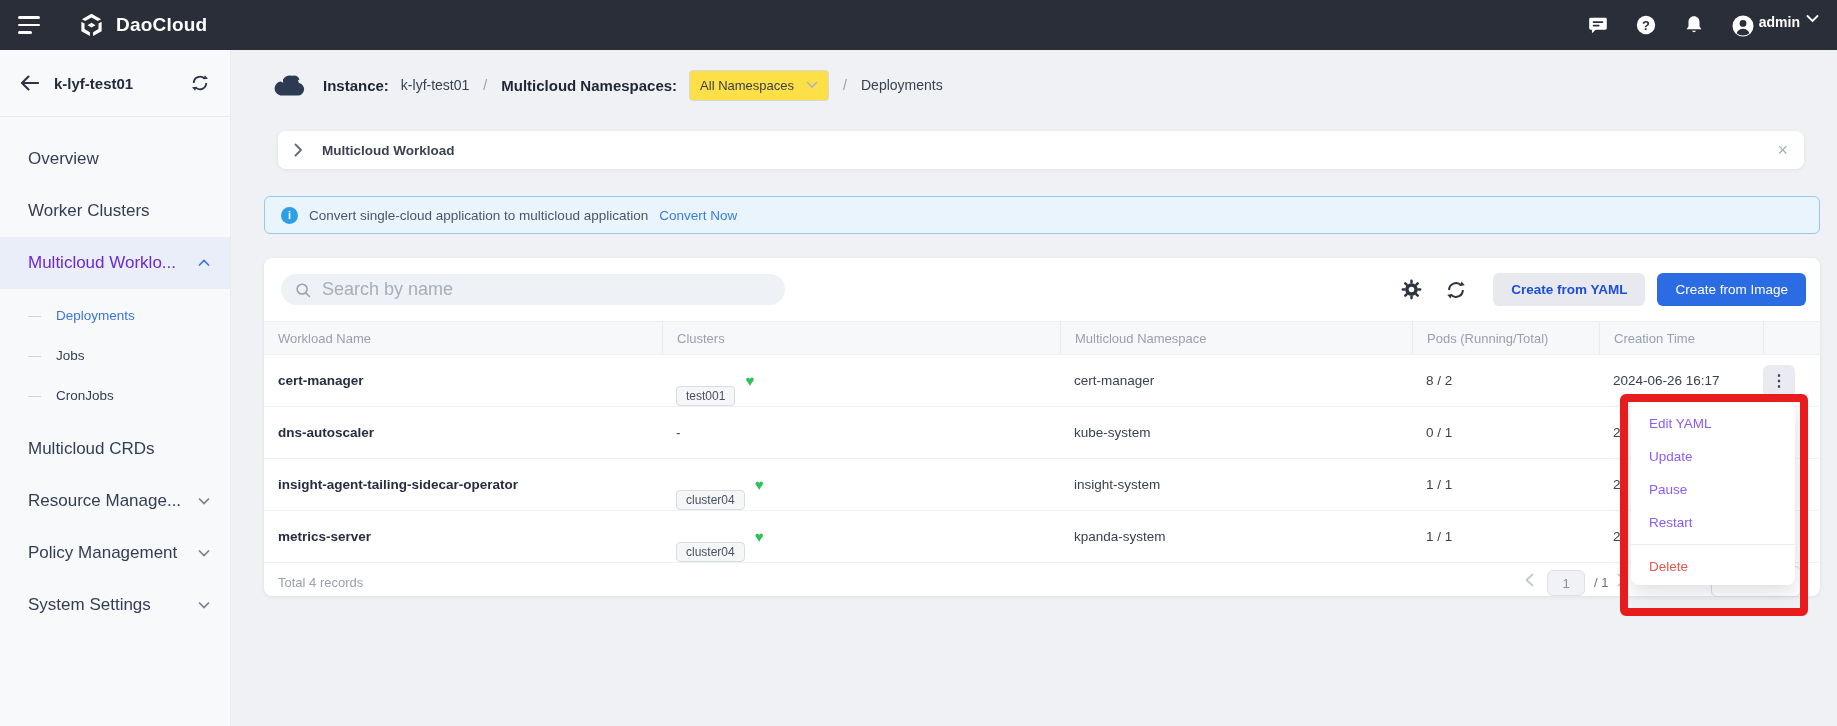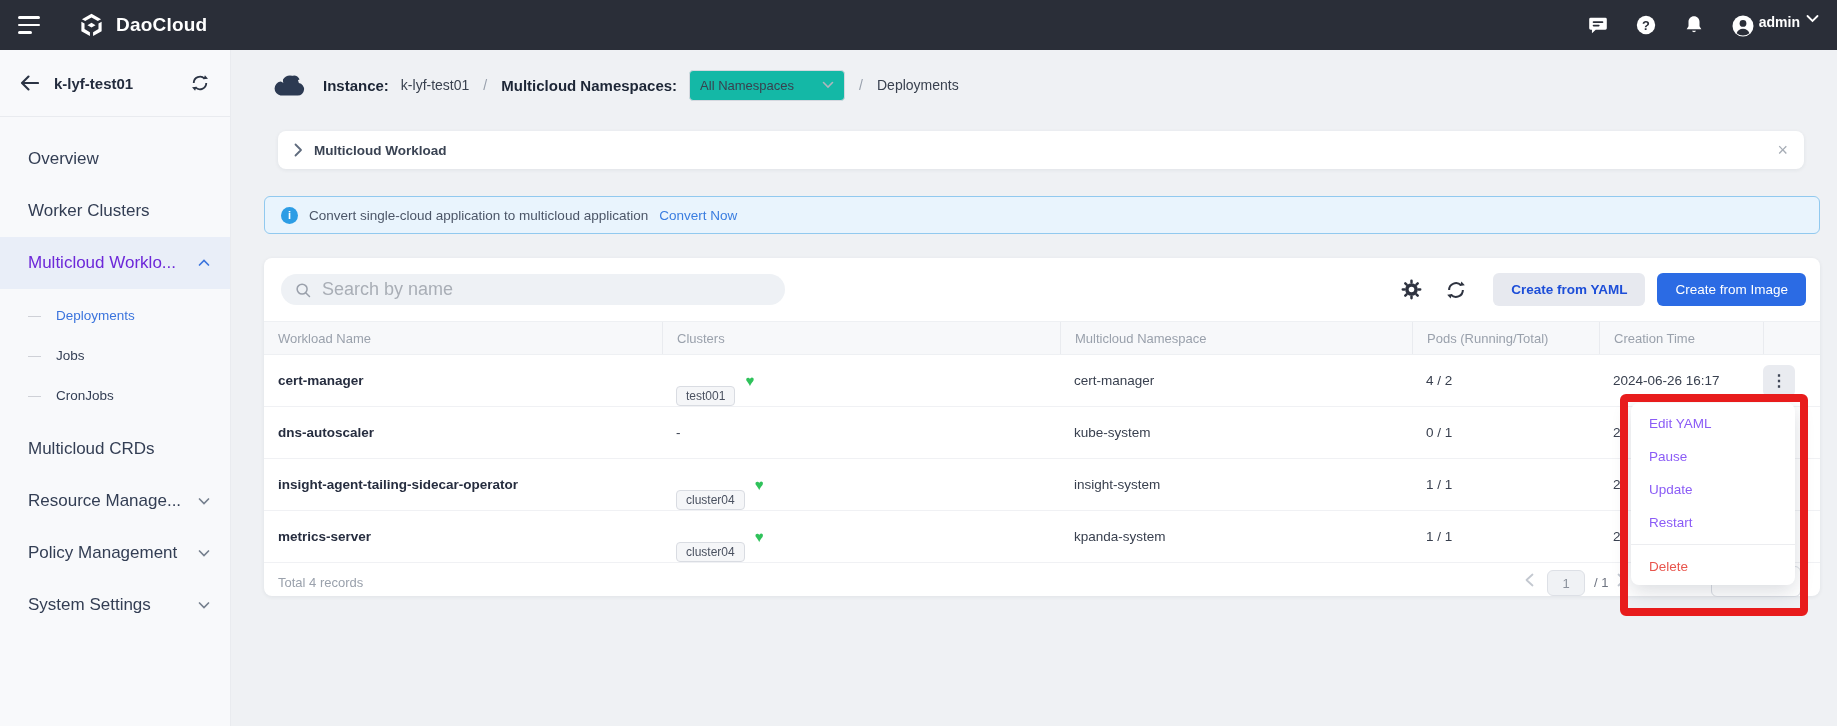--- a/index.html
+++ b/index.html
@@ -36,27 +36,27 @@
   .sb-subitem{height:40px;display:flex;align-items:center;gap:15px;padding-left:28px;font-size:13.5px;color:#333e54;cursor:pointer;}
   .sb-subitem .dash{color:#c9ccd3;font-size:13px;}
   .sb-subitem.active{color:#3b74dd;}
 
   
   .crumbbar{position:absolute;left:230px;top:62px;right:0;height:46px;display:flex;align-items:center;
             padding-left:40px;gap:12px;box-sizing:border-box;}
   .crumb-label{font-size:15px;font-weight:bold;color:#1d2636;}
   .crumb-value{font-size:14px;color:#39414f;}
   .crumb-sep{font-size:14px;color:#98a0ac;padding:0 2px;}
-  .ns-select{width:156px;height:31px;background:#14b8a6;border:1px solid #d5d8df;border-radius:4px;
+  .ns-select{width:140px;height:31px;background:#fde047;border:1px solid #d5d8df;border-radius:4px;
              display:flex;align-items:center;justify-content:space-between;padding:0 10px;box-sizing:border-box;
              font-size:13px;color:#39414f;cursor:pointer;}
 
   
   .panel{position:absolute;left:278px;right:33px;top:131px;height:38px;background:#fff;border-radius:8px;
-         box-shadow:0 1px 4px rgba(30,40,60,.07);display:flex;align-items:center;gap:11px;
+         box-shadow:0 1px 4px rgba(30,40,60,.07);display:flex;align-items:center;gap:19px;
          padding:0 16px;box-sizing:border-box;}
   .panel-title{font-size:13.5px;font-weight:bold;color:#3a4353;}
   .panel-close{margin-left:auto;color:#a7adb6;font-size:18px;line-height:1;cursor:pointer;}
 
   
   .banner{position:absolute;left:264px;right:17px;top:196px;height:38px;background:#e9f4fd;
           border:1px solid #91c9ef;border-radius:6px;display:flex;align-items:center;gap:11px;
           padding:0 16px;box-sizing:border-box;font-size:13.5px;color:#4c5668;}
   .info-dot{width:17px;height:17px;border-radius:50%;background:#2d9de5;color:#fff;font-size:11px;
             font-weight:bold;display:flex;align-items:center;justify-content:center;flex:none;}
@@ -337,21 +337,21 @@
       <div class="th"></div>
     </div>
 
     <div class="grid trow">
       <div class="td td-name">cert-manager</div>
       <div class="td">
         <span class="tag">test001</span>
         <span class="heart">♥</span>
       </div>
       <div class="td">cert-manager</div>
-      <div class="td">4 / 2</div>
+      <div class="td">8 / 2</div>
       <div class="td">2024-06-26 16:17</div>
       <div class="td td-actions">
         <button class="kebab-btn">⋮</button>
       </div>
     </div>
 
     <div class="grid trow">
       <div class="td td-name">dns-autoscaler</div>
       <div class="td">-</div>
       <div class="td">kube-system</div>
@@ -409,22 +409,22 @@
             <svg width="11" height="7" viewBox="0 0 12 8">
               <polyline points="1.5,1.5 6,6 10.5,1.5" fill="none" stroke="#b0b5bd" stroke-width="1.6" stroke-linecap="round"></polyline>
             </svg>
           </span>
       </div>
     </div>
   </div>
 
   <div class="menu">
     <div class="menu-item">Edit YAML</div>
+    <div class="menu-item">Update</div>
     <div class="menu-item">Pause</div>
-    <div class="menu-item">Update</div>
     <div class="menu-item">Restart</div>
     <div class="menu-divider"></div>
     <div class="menu-item danger">Delete</div>
   </div>
 
   <div class="redbox"></div>
 
 </div>
 
 </body></html>

